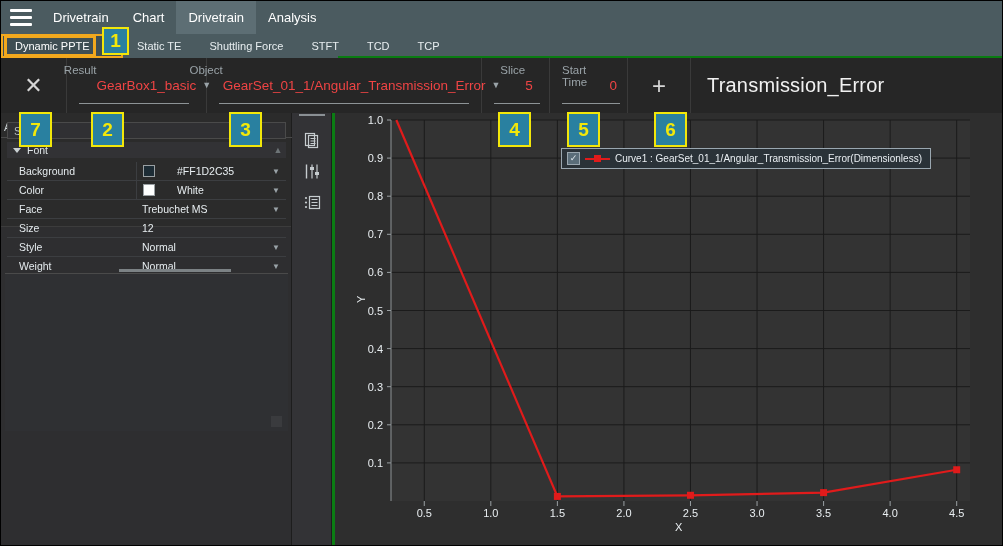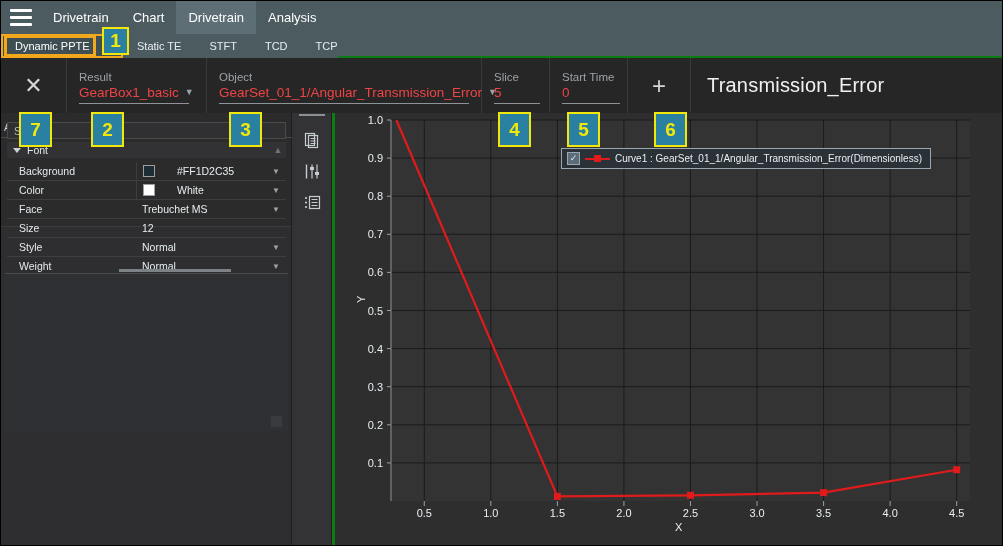--- a/index.html
+++ b/index.html
@@ -71,21 +71,21 @@
     display: flex; align-items: stretch;
     border-bottom: 1px solid #3a3a3a;
   }
   .tb-close {
     width: 65px; display: flex; align-items: center; justify-content: center;
     color: #d6d6d6; font-size: 22px; cursor: pointer;
     border-right: 1px solid #3a3a3a;
   }
   .tb-field {
     position: relative;
-    display: flex; flex-direction: column; justify-content: center;
+    display: flex; flex-direction: row; justify-content: center;
     padding: 6px 10px 6px 12px;
     border-right: 1px solid #3a3a3a;
     box-sizing: border-box;
   }
   .tb-label { color: #9aa3a8; font-size: 11.5px; margin-bottom: 2px; }
   .tb-valrow { display: flex; align-items: center; gap: 6px; }
   .tb-value { color: #ef4444; font-size: 13.5px; white-space: nowrap; }
   .caret { color: #9aa3a8; font-size: 9px; line-height: 1; }
   .underline {
     position: absolute; left: 12px; bottom: 9px; height: 1px; background: #8d9396;
@@ -296,20 +296,23 @@
       <span>Analysis</span>
     </div>
   </div>
 
   <div class="subtabbar">
     <div class="subtab selected" style="width:94px">
       <span>Dynamic PPTE</span>
     </div>
     <div class="subtab">
       <span>Static TE</span>
+    </div>
+    <div class="subtab">
+      <span>Shuttling Force</span>
     </div>
     <div class="subtab">
       <span>STFT</span>
     </div>
     <div class="subtab">
       <span>TCD</span>
     </div>
     <div class="subtab">
       <span>TCP</span>
     </div>

